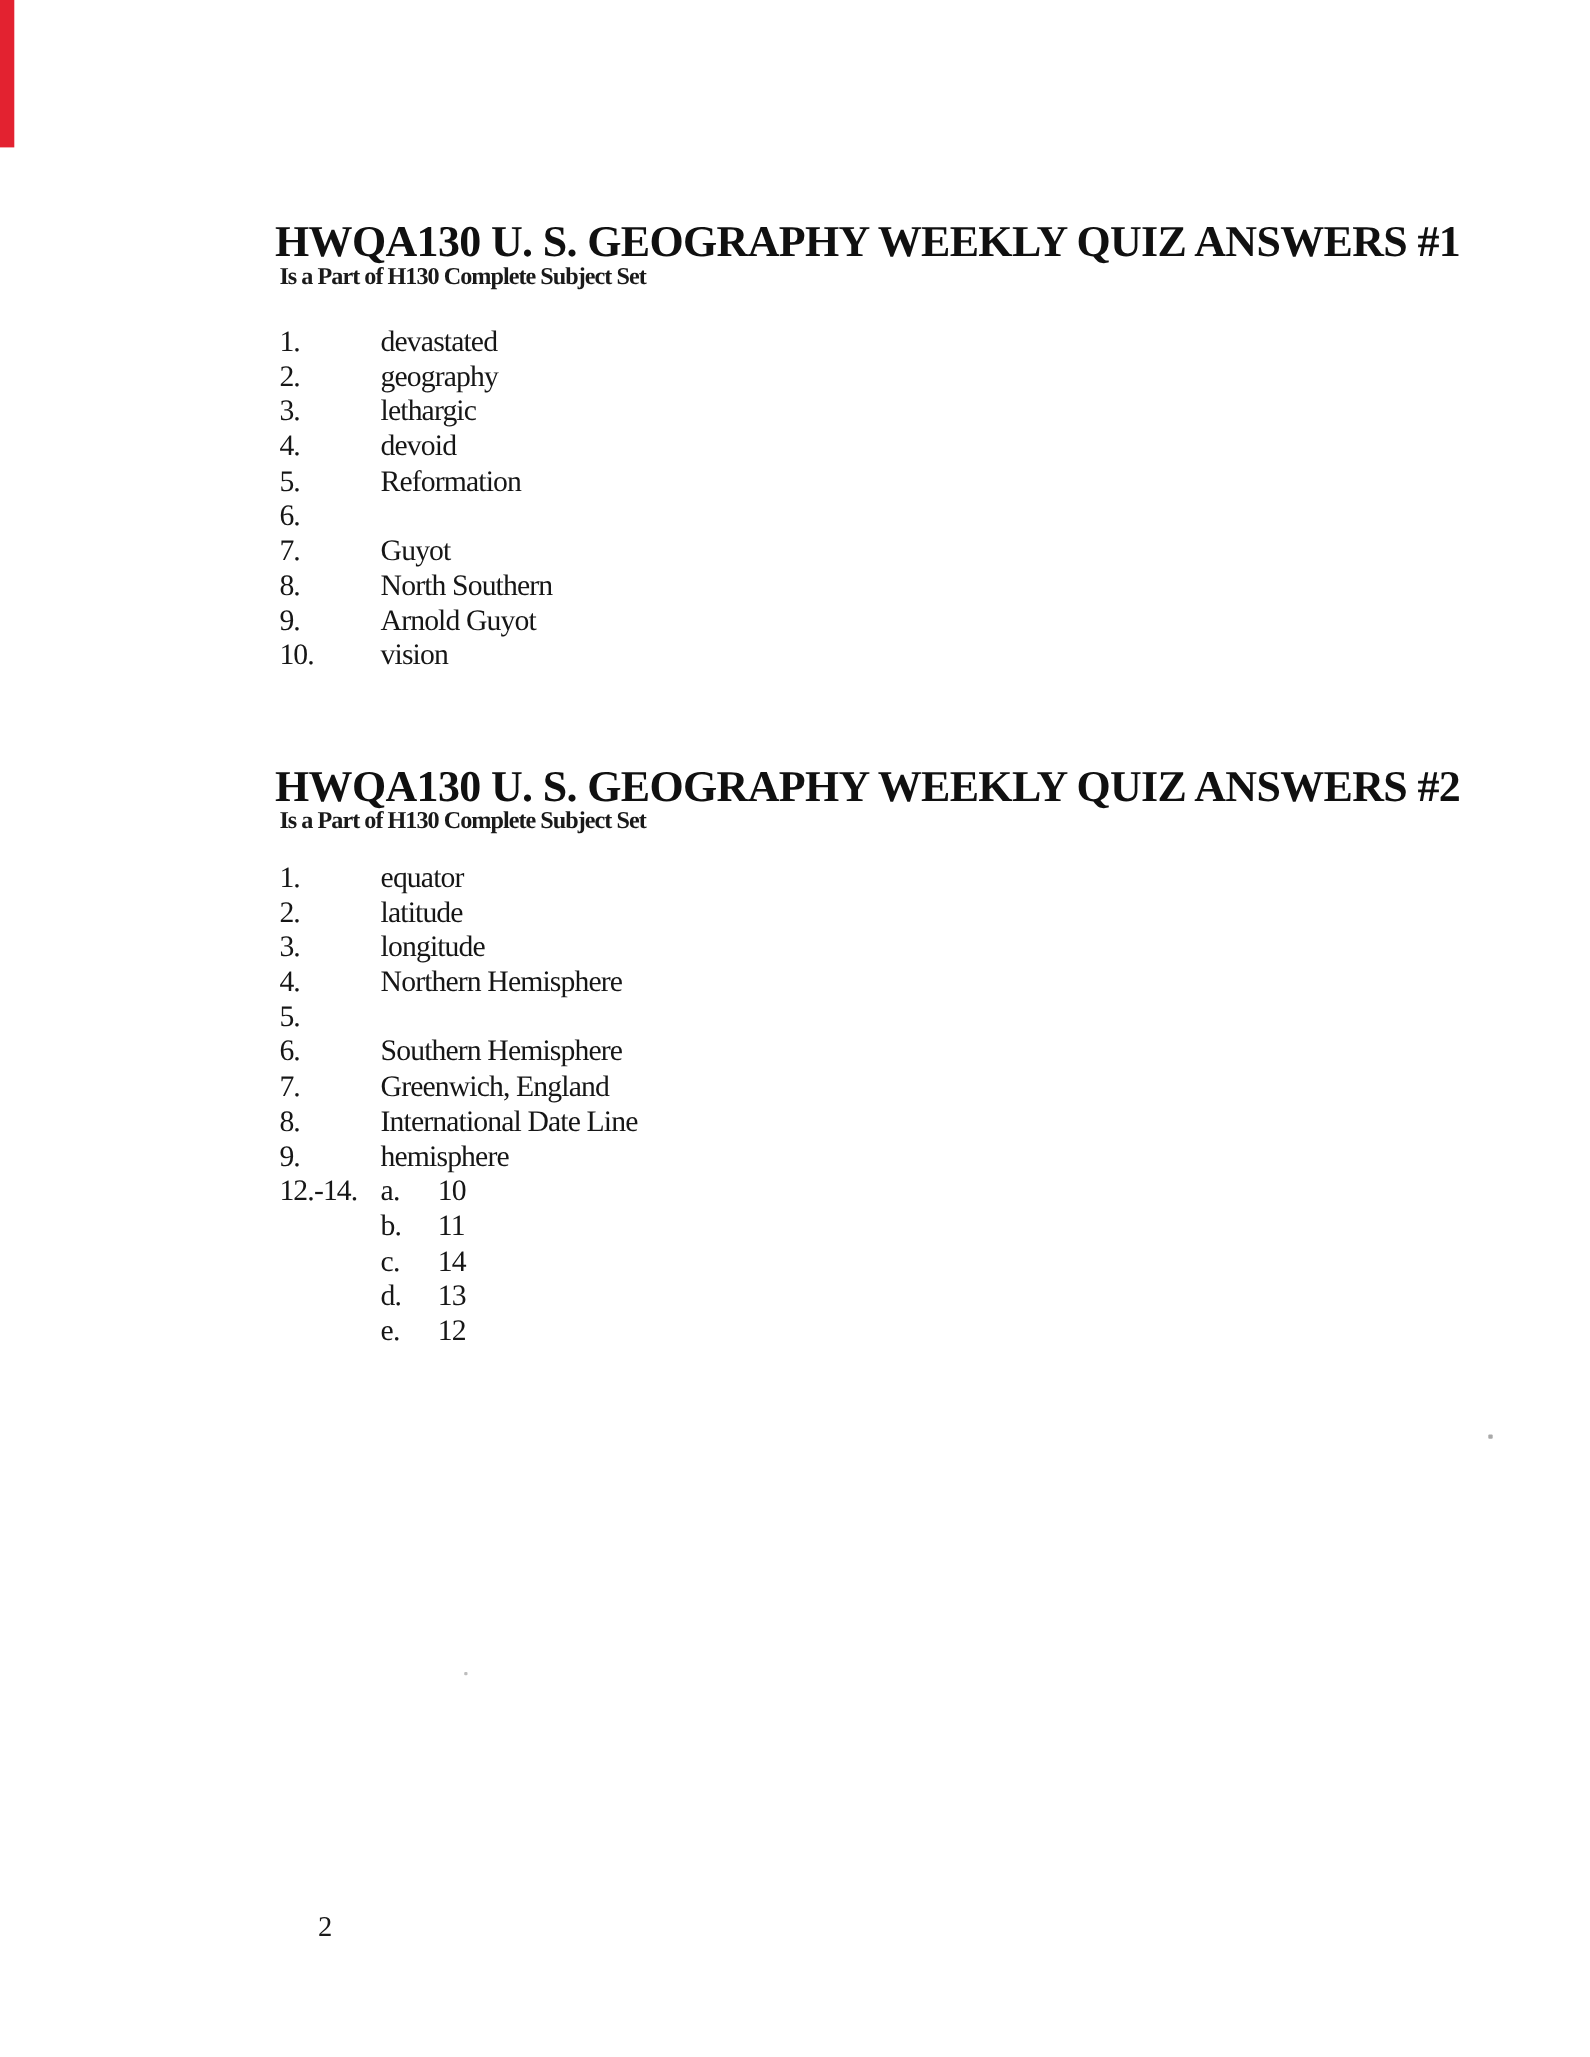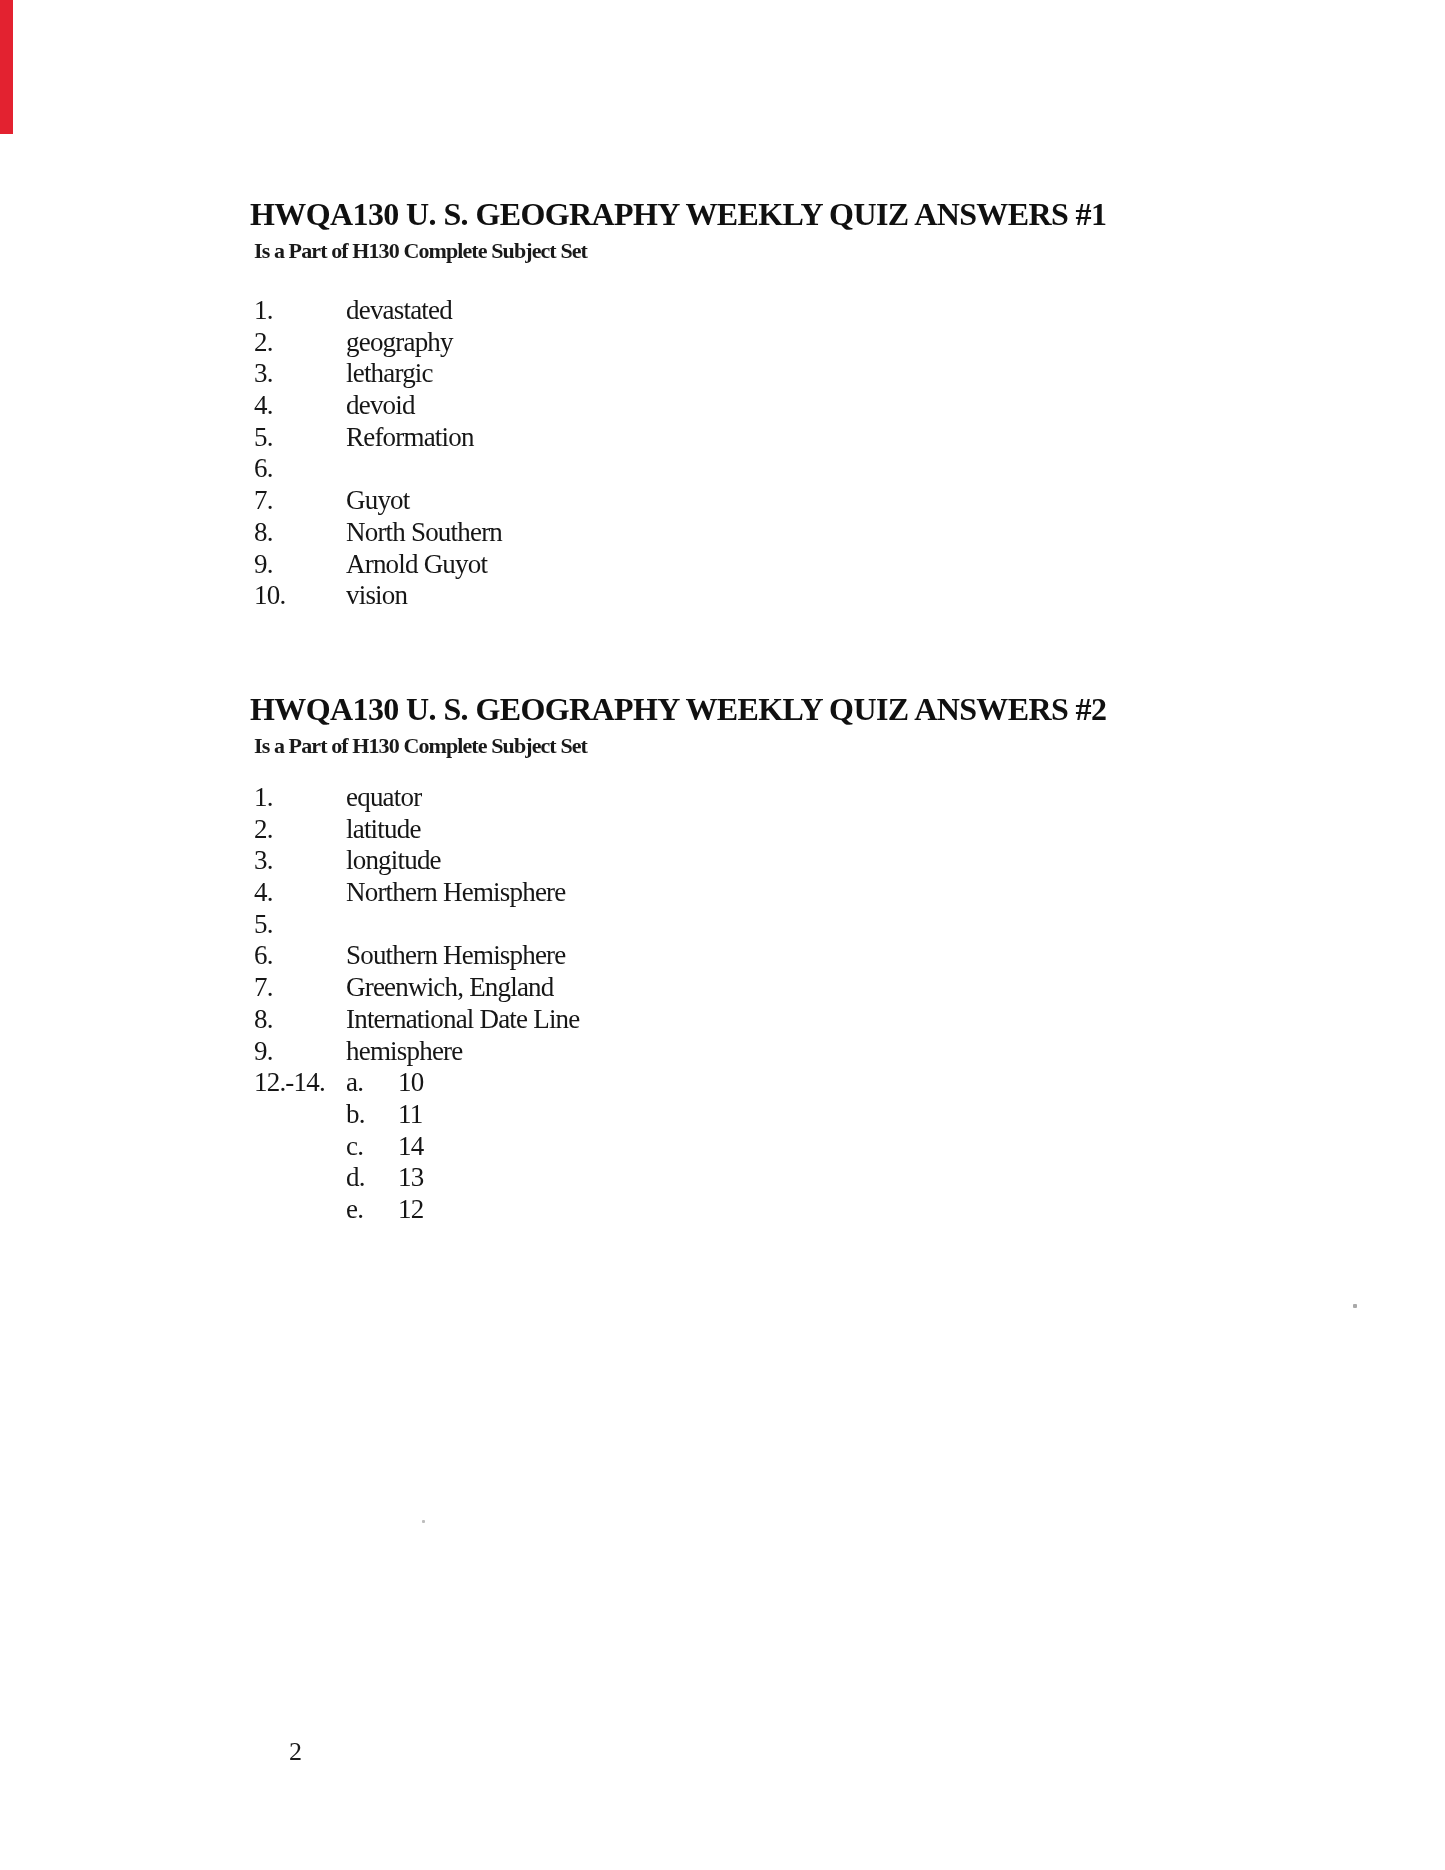--- a/index.html
+++ b/index.html
@@ -25,21 +25,21 @@
   }
   .section {
     position: absolute;
     left: 0;
     top: 0;
     width: 1445px;
   }
   .doc-title {
     position: absolute;
     left: 250px;
-    font-size: 32px;
+    font-size: 40px;
     font-weight: bold;
     letter-spacing: -0.6px;
     white-space: nowrap;
     color: #101010;
   }
   .doc-subtitle {
     position: absolute;
     left: 254px;
     font-size: 22px;
     letter-spacing: -0.9px;

